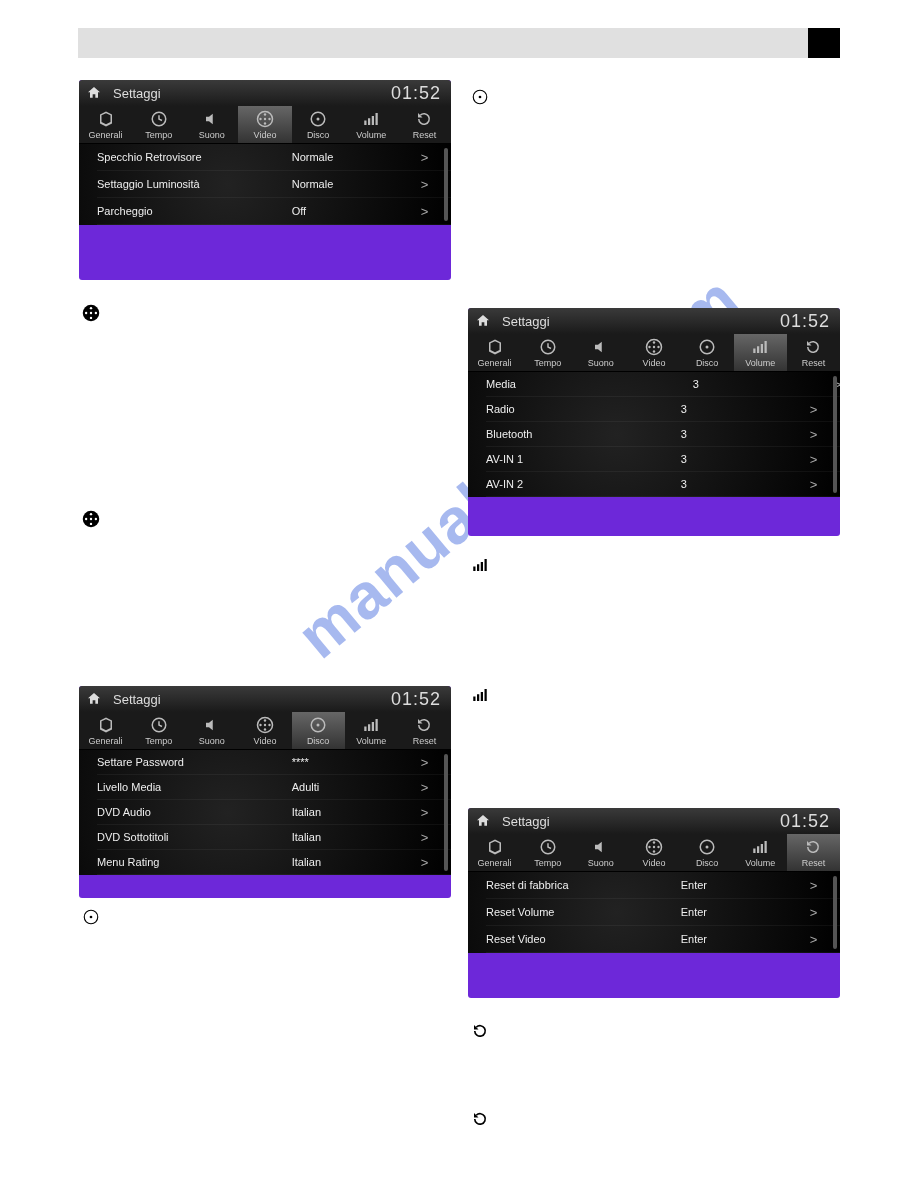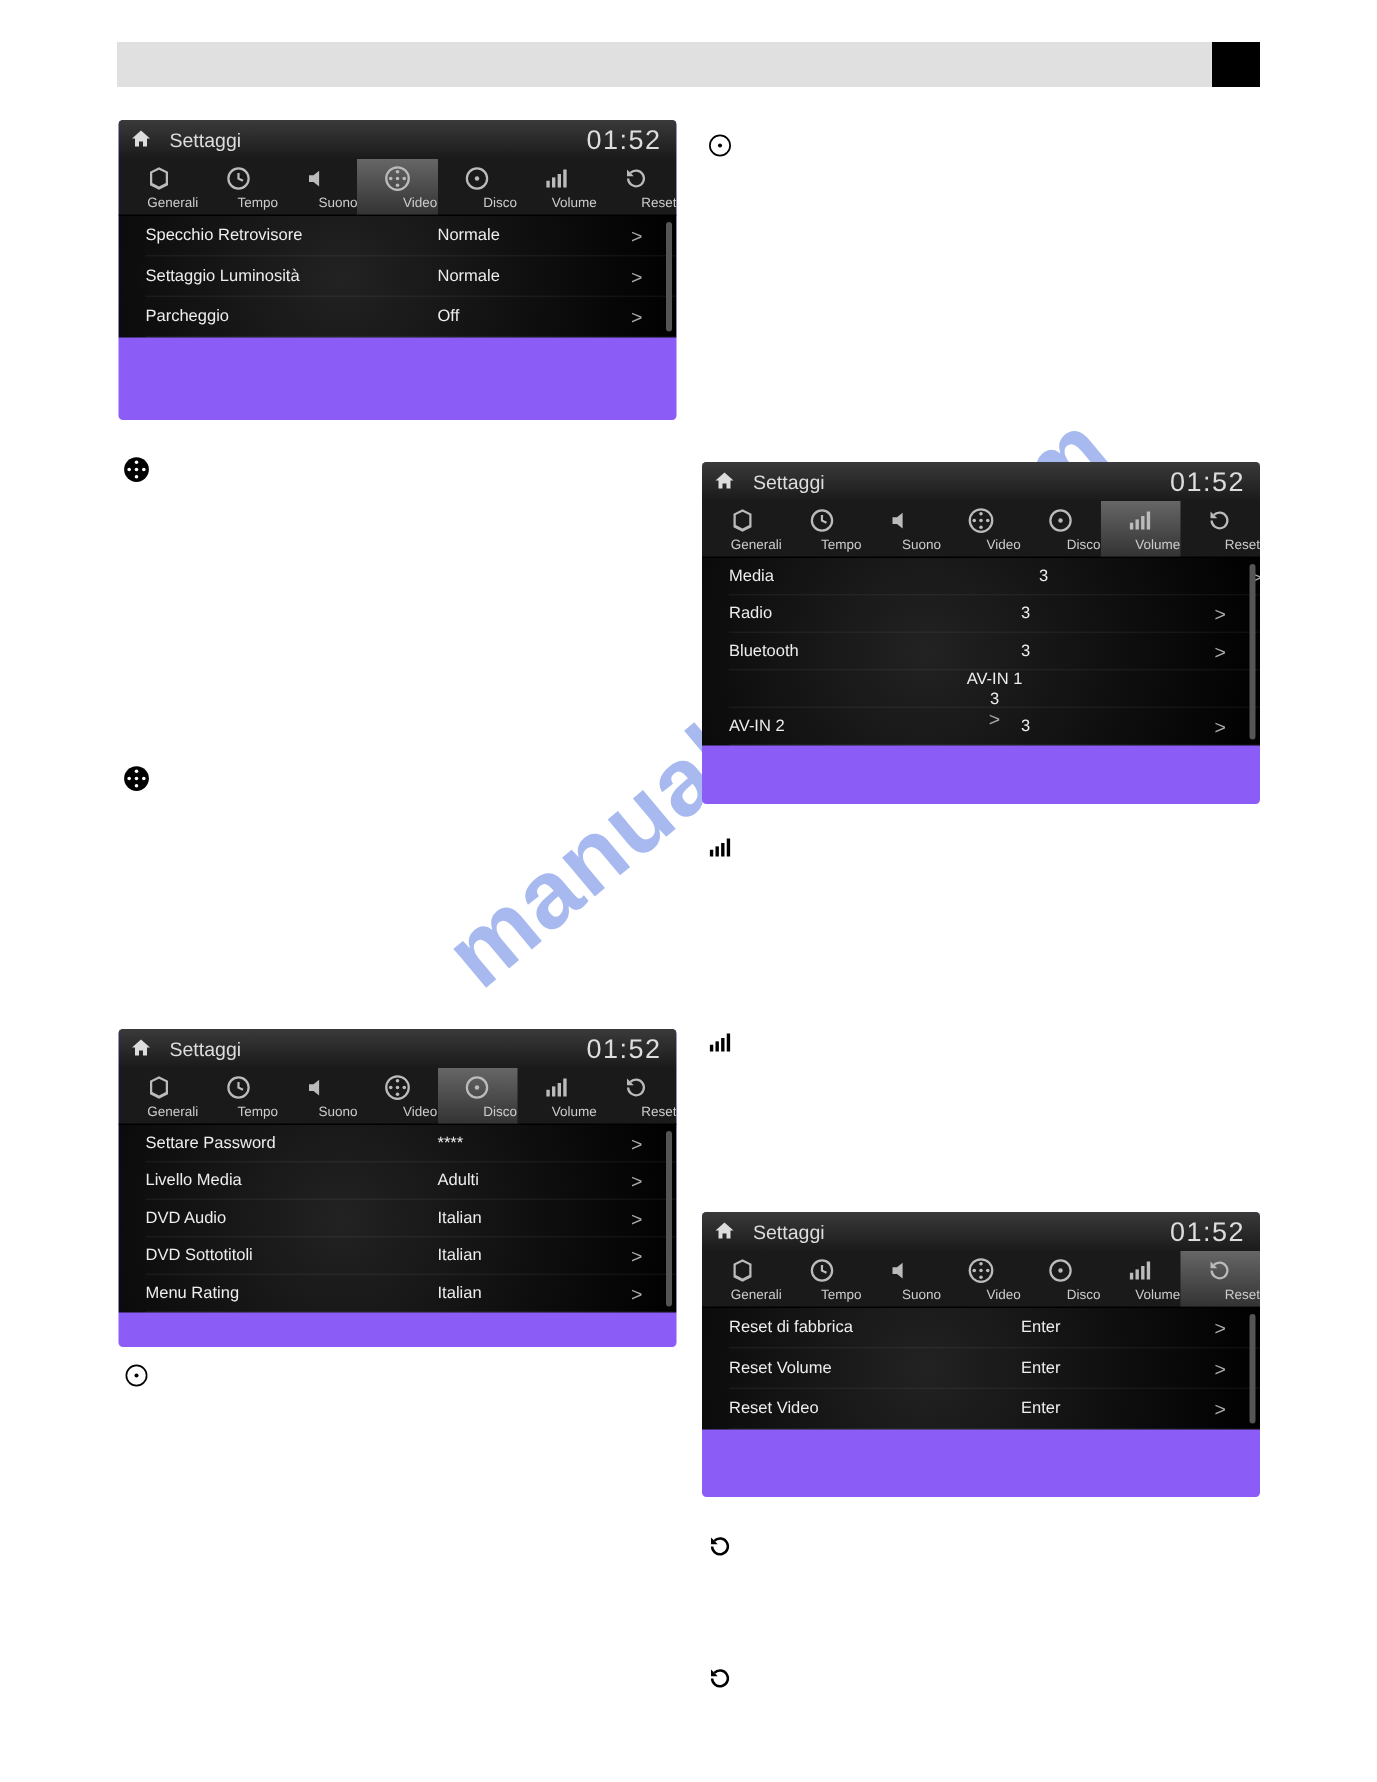--- a/index.html
+++ b/index.html
@@ -1,26 +1,26 @@
 <!DOCTYPE html>
 <html><head>
 <meta charset="utf-8">
 <style>
   * { box-sizing: border-box; margin: 0; padding: 0; }
   body { width: 918px; height: 1188px; background: #fff; font-family: Arial, sans-serif; position: relative; color: #000; }
   .top-bar { position: absolute; top: 28px; left: 78px; width: 762px; height: 30px; background: #e0e0e0; }
   .top-tab { position: absolute; top: 28px; right: 78px; width: 32px; height: 30px; background: #000; }
 
-  .device { position: absolute; background: #8b5cf6; border-radius: 3px; overflow: hidden; font-family: sans-serif; }
+  .device { position: absolute; background: #6d28d9; border-radius: 3px; overflow: hidden; font-family: sans-serif; }
   .dev-header { display: flex; align-items: center; height: 26px; background: linear-gradient(#3a3a3a,#1a1a1a); padding: 0 6px; }
   .home-icon { width: 18px; height: 18px; display: flex; align-items: center; justify-content: center; }
   .dev-title { color: #ddd; font-size: 13px; margin-left: 10px; }
   .dev-time { color: #ddd; font-size: 18px; margin-left: auto; margin-right: 4px; letter-spacing: 1px; }
   .tabs { display: flex; background: #1a1a1a; border-bottom: 1px solid #000; }
-  .tab { flex: 1; text-align: right; color: #ccc; font-size: 9px; padding: 4px 0 3px 0; position: relative; }
+  .tab { flex: 1; text-align: center; color: #ccc; font-size: 9px; padding: 4px 0 3px 0; position: relative; }
   .tab.active { background: linear-gradient(#666,#333); }
   .tab-icon { display: block; margin: 0 auto 2px auto; width: 20px; height: 18px; }
   .rows { background: radial-gradient(circle at 40% 50%, #222, #000); position: relative; padding-left: 18px; }
   .row { display: flex; align-items: center; height: 27px; border-bottom: 1px solid rgba(255,255,255,0.05); }
   .row-label { color: #eee; font-size: 11px; flex: 0 0 55%; }
   .row-value { color: #eee; font-size: 11px; flex: 0 0 30%; }
   .row-arrow { color: #aaa; font-size: 13px; flex: 0 0 15%; text-align: center; }
   .scrollbar { position: absolute; right: 3px; top: 4px; bottom: 4px; width: 4px; background: #555; border-radius: 2px; }
 
   .inline-icon { display: inline-block; width: 18px; height: 18px; vertical-align: middle; }
@@ -273,21 +273,21 @@
         <div class="row" style="height: 25px;">
           <span class="row-label">Radio</span>
           <span class="row-value">3</span>
           <span class="row-arrow">&gt;</span>
         </div>
         <div class="row" style="height: 25px;">
           <span class="row-label">Bluetooth</span>
           <span class="row-value">3</span>
           <span class="row-arrow">&gt;</span>
         </div>
-        <div class="row" style="height: 25px; flex-direction: column;">
+        <div class="row" style="height: 25px;">
           <span class="row-label">AV-IN 1</span>
           <span class="row-value">3</span>
           <span class="row-arrow">&gt;</span>
         </div>
         <div class="row" style="height: 25px;">
           <span class="row-label">AV-IN 2</span>
           <span class="row-value">3</span>
           <span class="row-arrow">&gt;</span>
         </div>
         <div class="scrollbar"></div>

